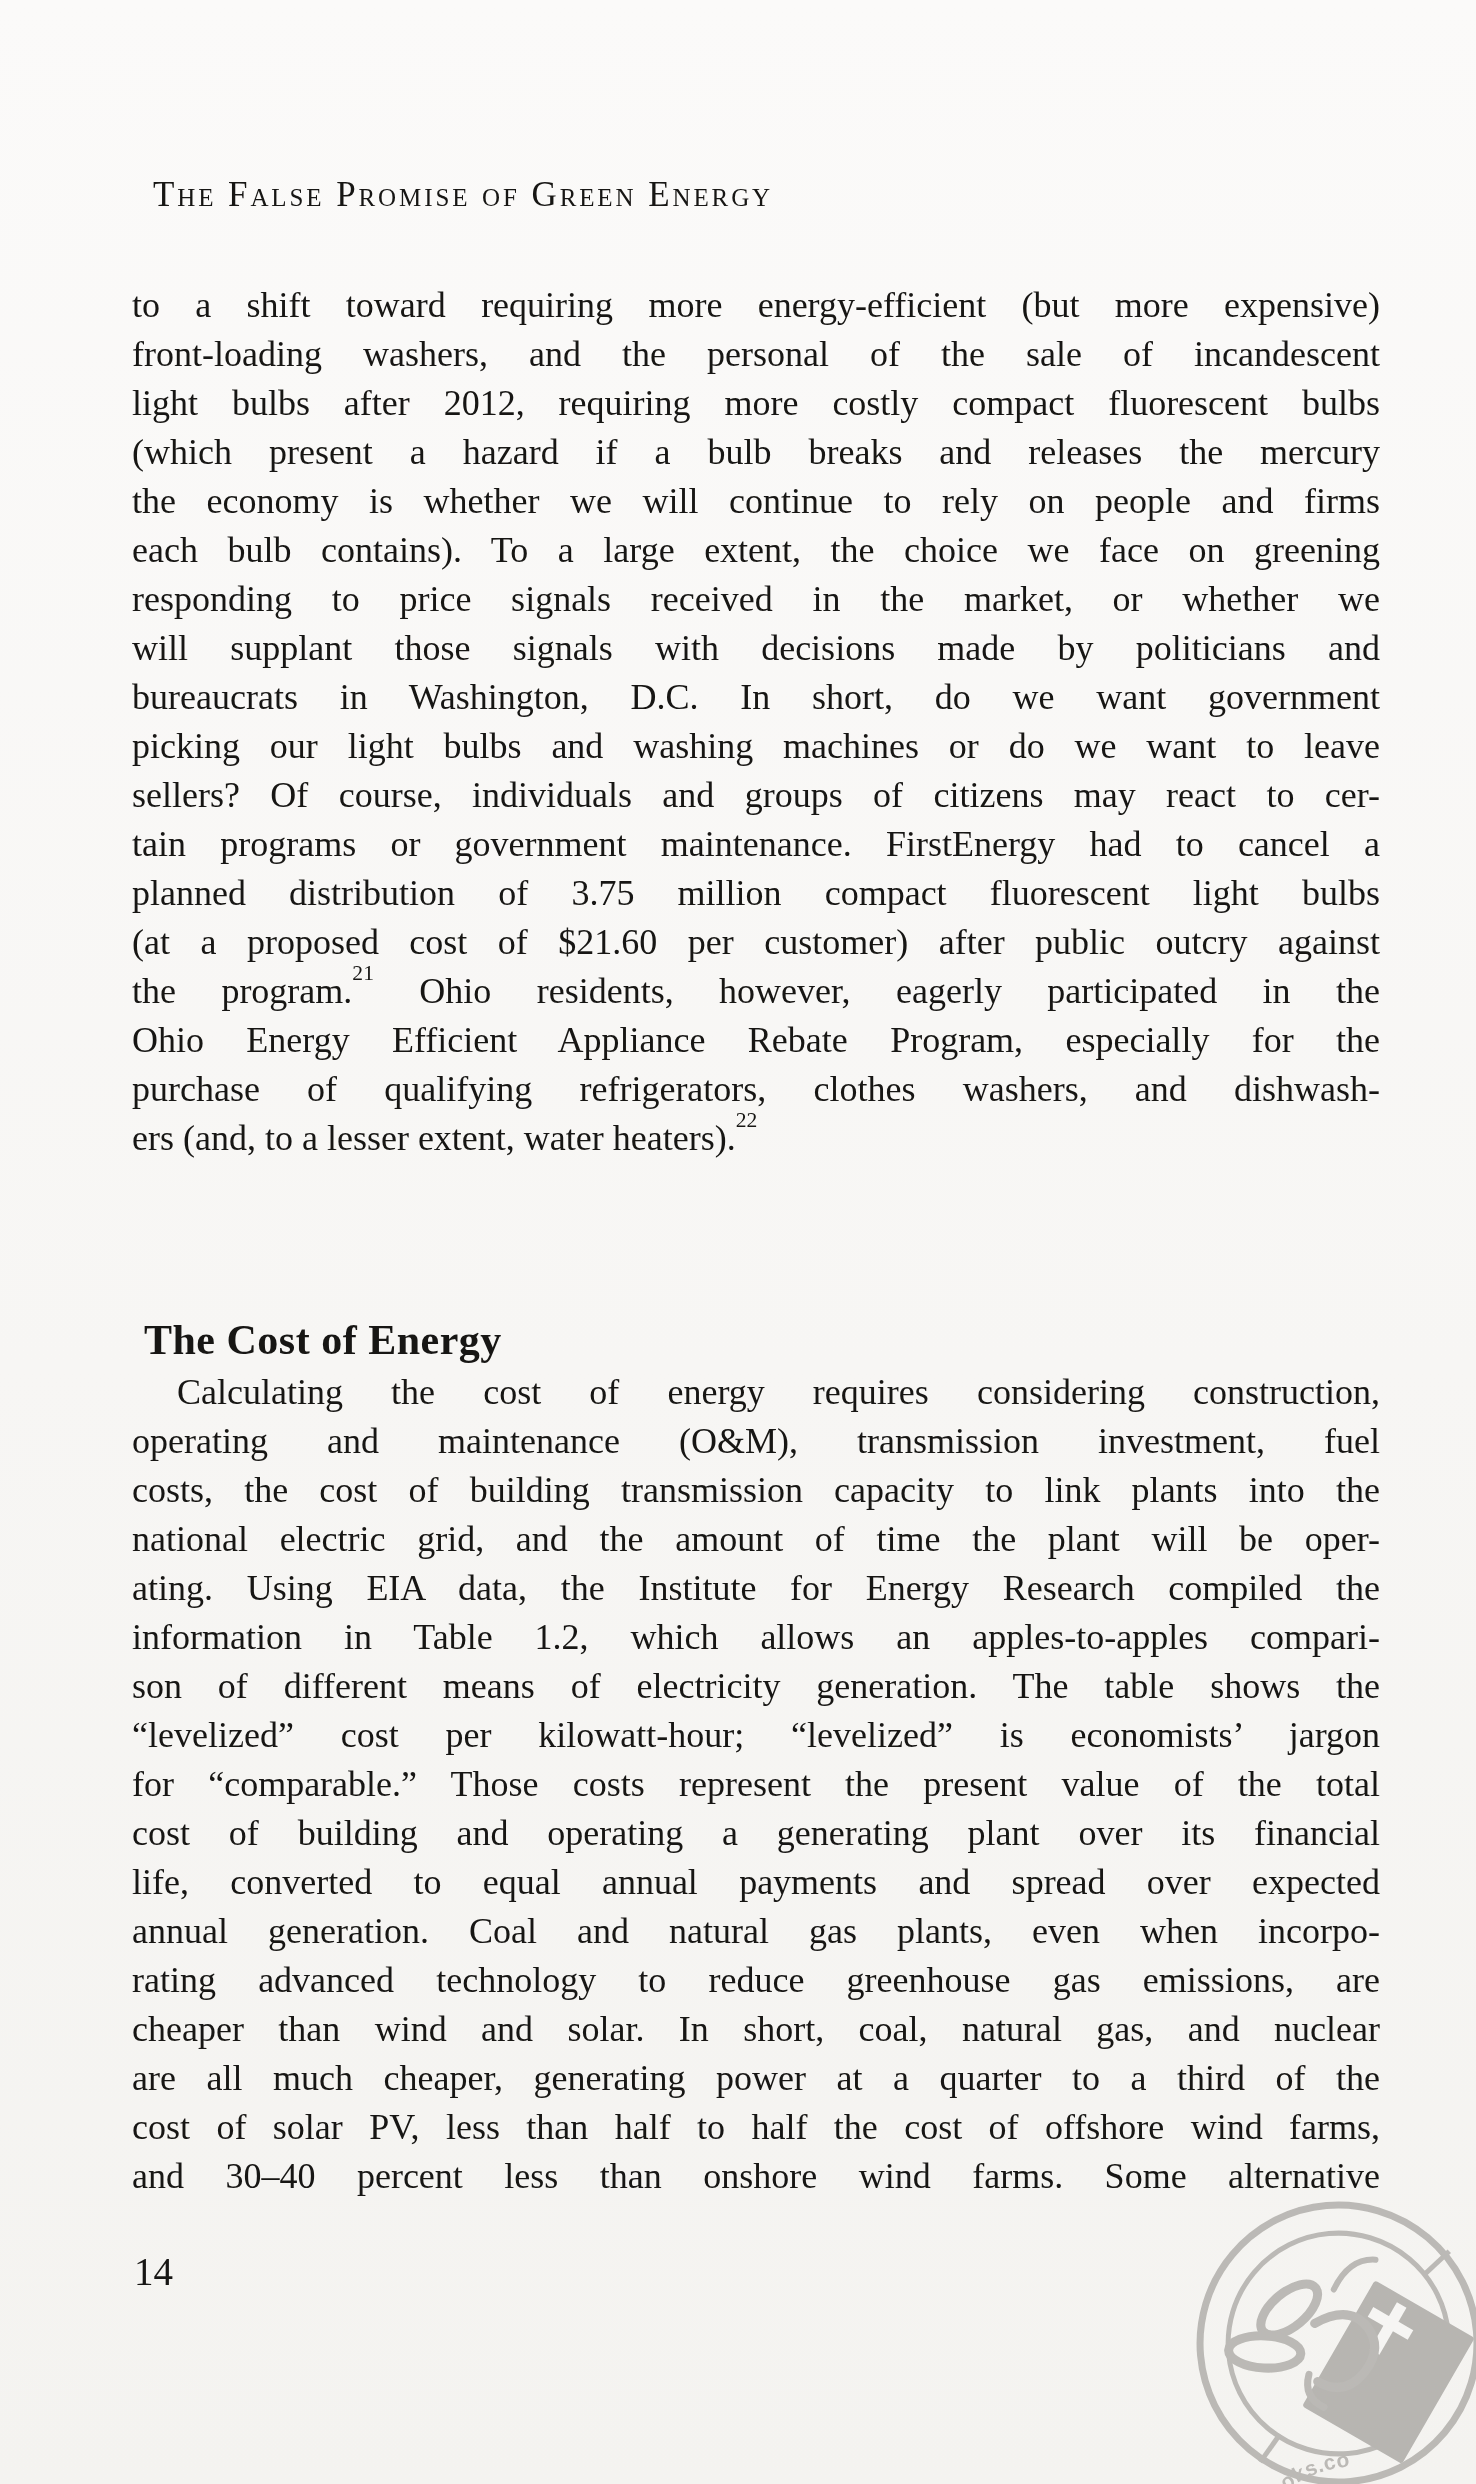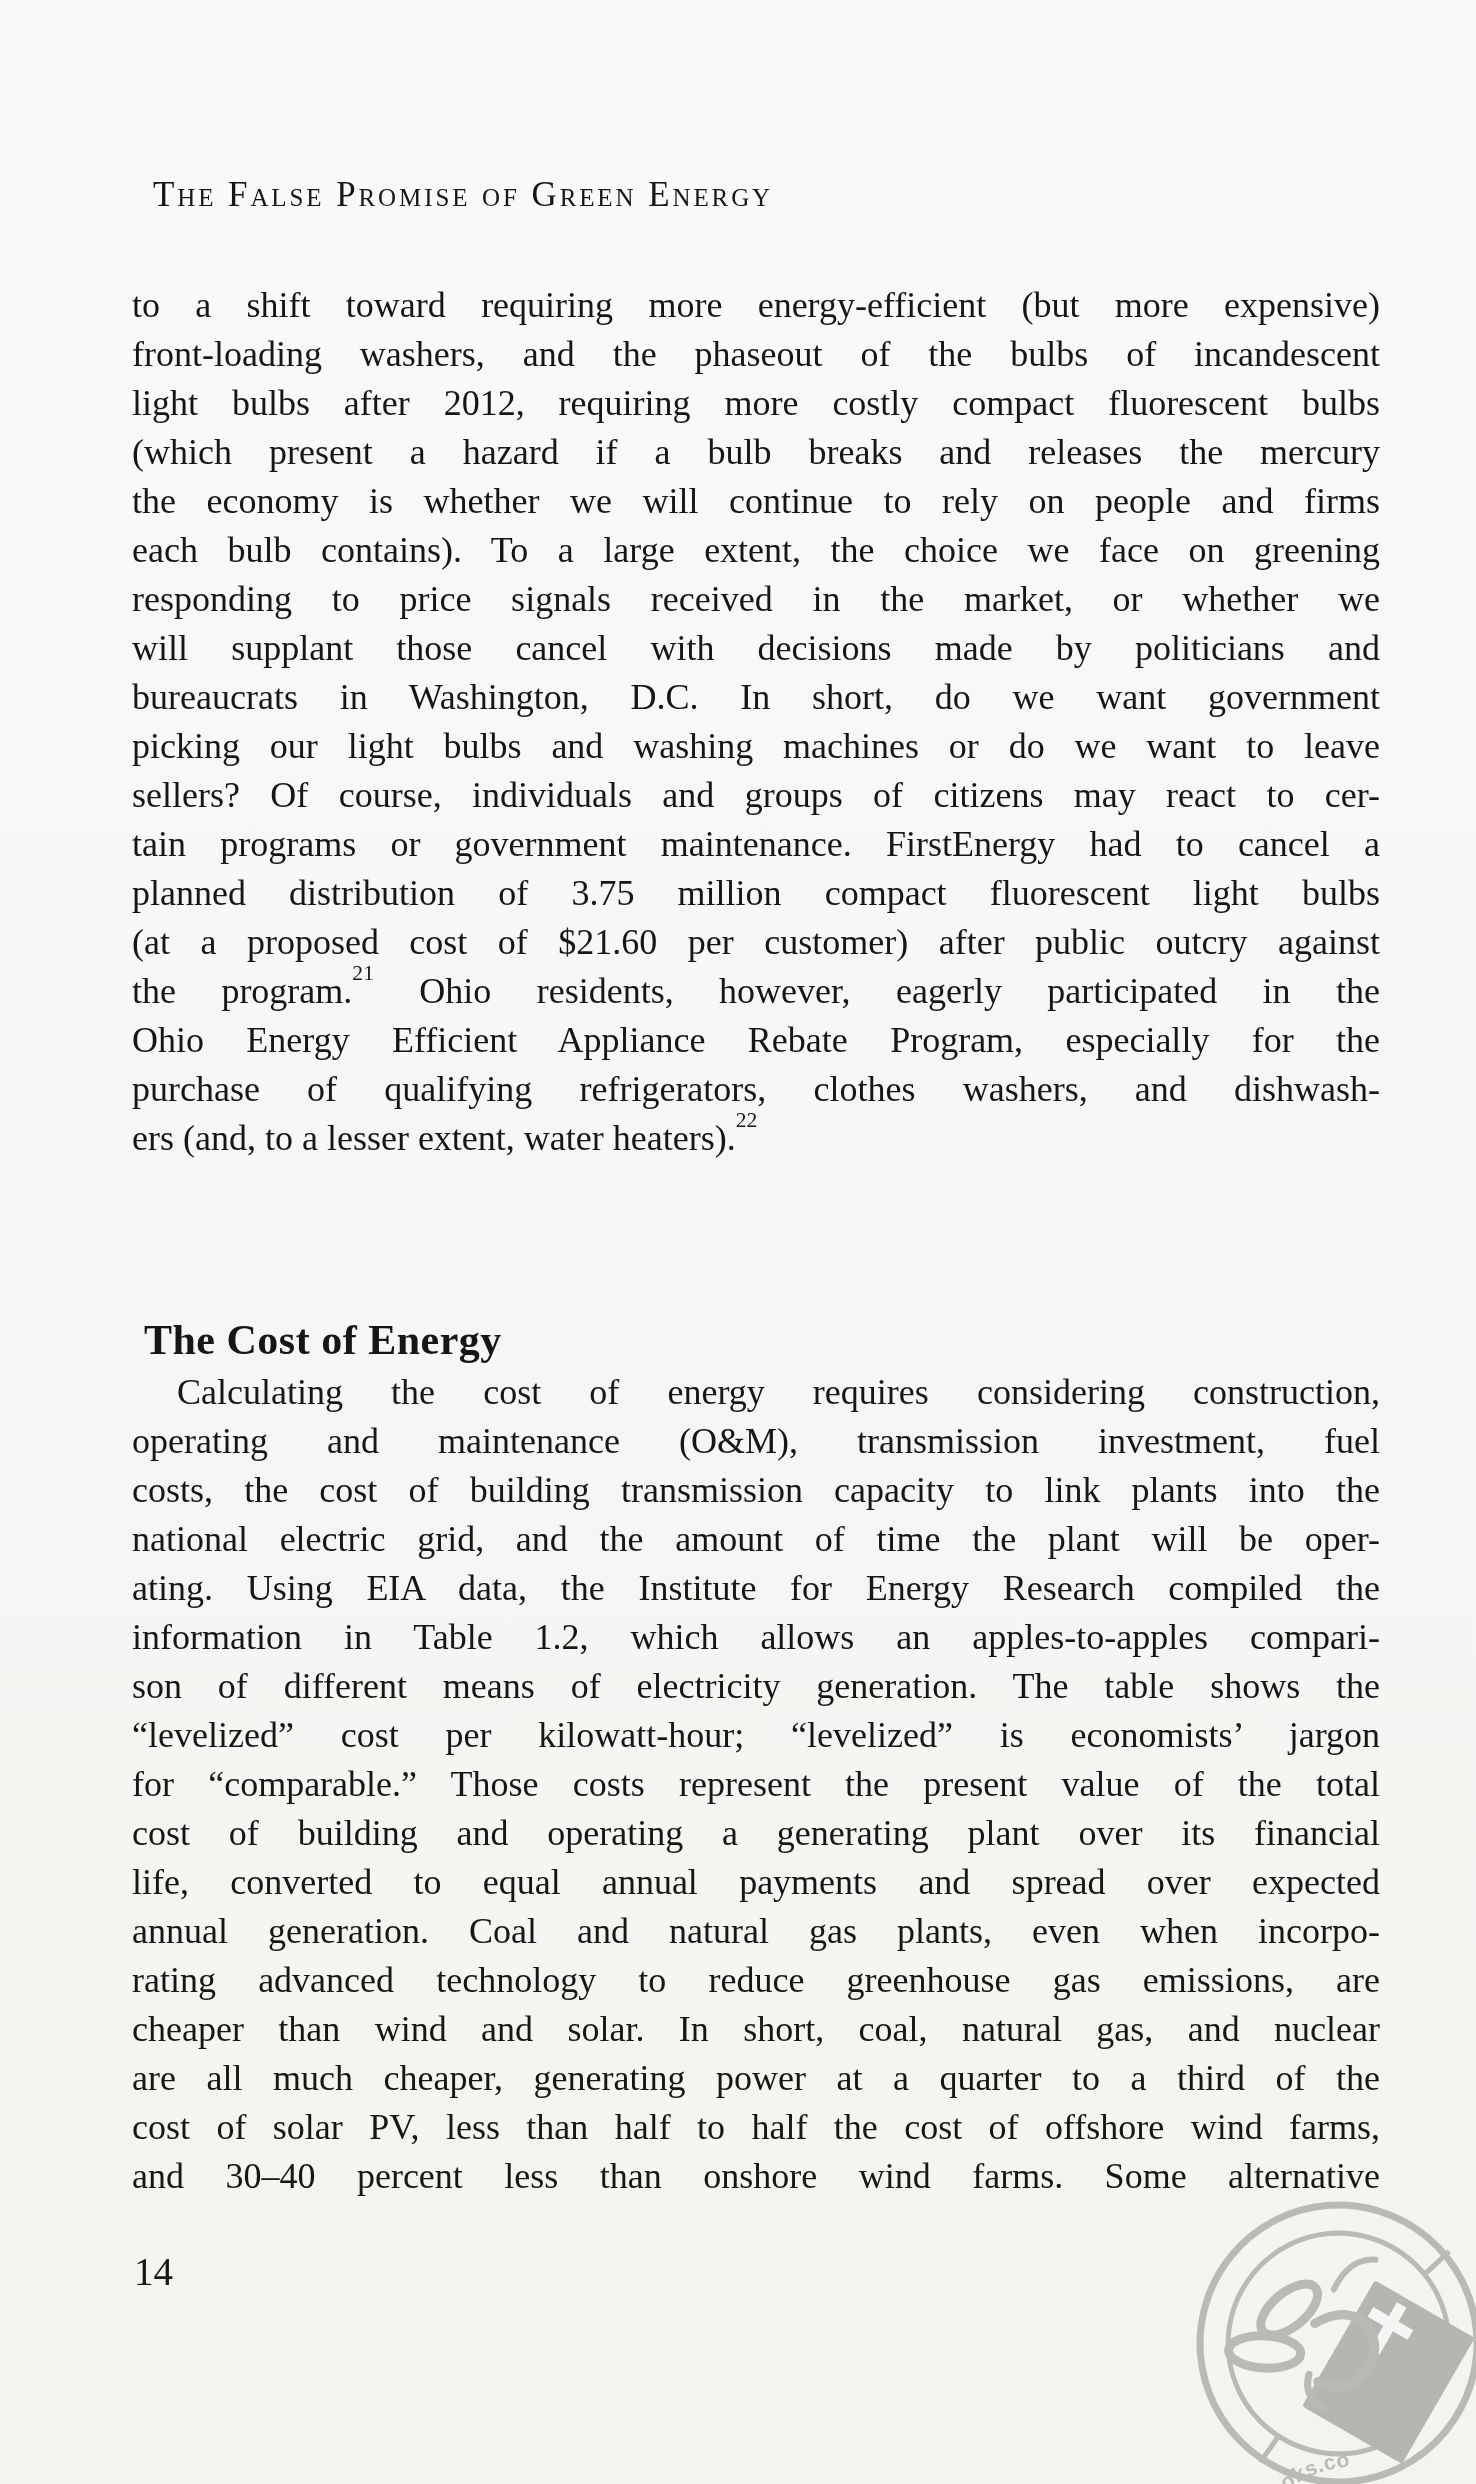--- a/index.html
+++ b/index.html
@@ -81,27 +81,27 @@
 </style>
 </head>
 <body>
 
 <div class="page">
 
   <div class="running-head">The False Promise of Green Energy</div>
 
   <div class="para para-1">
       <div class="line">to a shift toward requiring more energy-efficient (but more expensive)</div>
-      <div class="line">front-loading washers, and the phaseout of the bulbs of incandescent</div>
+      <div class="line">front-loading washers, and the personal of the sale of incandescent</div>
       <div class="line">light bulbs after 2012, requiring more costly compact fluorescent bulbs</div>
       <div class="line">(which present a hazard if a bulb breaks and releases the mercury</div>
       <div class="line">the economy is whether we will continue to rely on people and firms</div>
       <div class="line">each bulb contains). To a large extent, the choice we face on greening</div>
       <div class="line">responding to price signals received in the market, or whether we</div>
-      <div class="line">will supplant those cancel with decisions made by politicians and</div>
+      <div class="line">will supplant those signals with decisions made by politicians and</div>
       <div class="line">bureaucrats in Washington, D.C. In short, do we want government</div>
       <div class="line">picking our light bulbs and washing machines or do we want to leave</div>
       <div class="line">sellers? Of course, individuals and groups of citizens may react to cer-</div>
       <div class="line">tain programs or government maintenance. FirstEnergy had to cancel a</div>
       <div class="line">planned distribution of 3.75 million compact fluorescent light bulbs</div>
       <div class="line">(at a proposed cost of $21.60 per customer) after public outcry against</div>
       <div class="line">the program.<sup>21</sup> Ohio residents, however, eagerly participated in the</div>
       <div class="line">Ohio Energy Efficient Appliance Rebate Program, especially for the</div>
       <div class="line">purchase of qualifying refrigerators, clothes washers, and dishwash-</div>
       <div class="line natural">ers (and, to a lesser extent, water heaters).<sup>22</sup></div>

